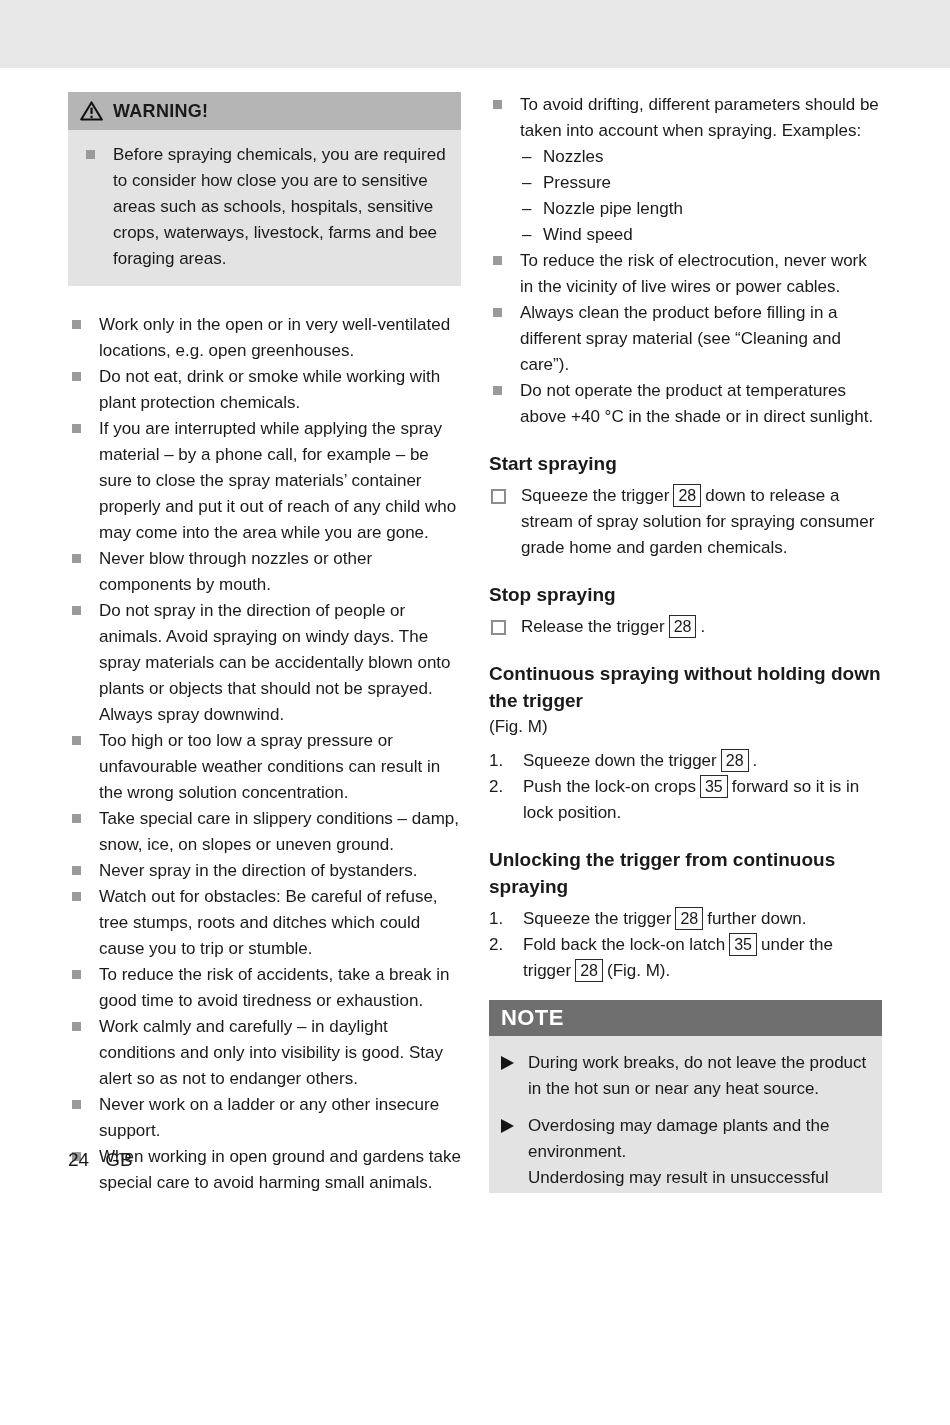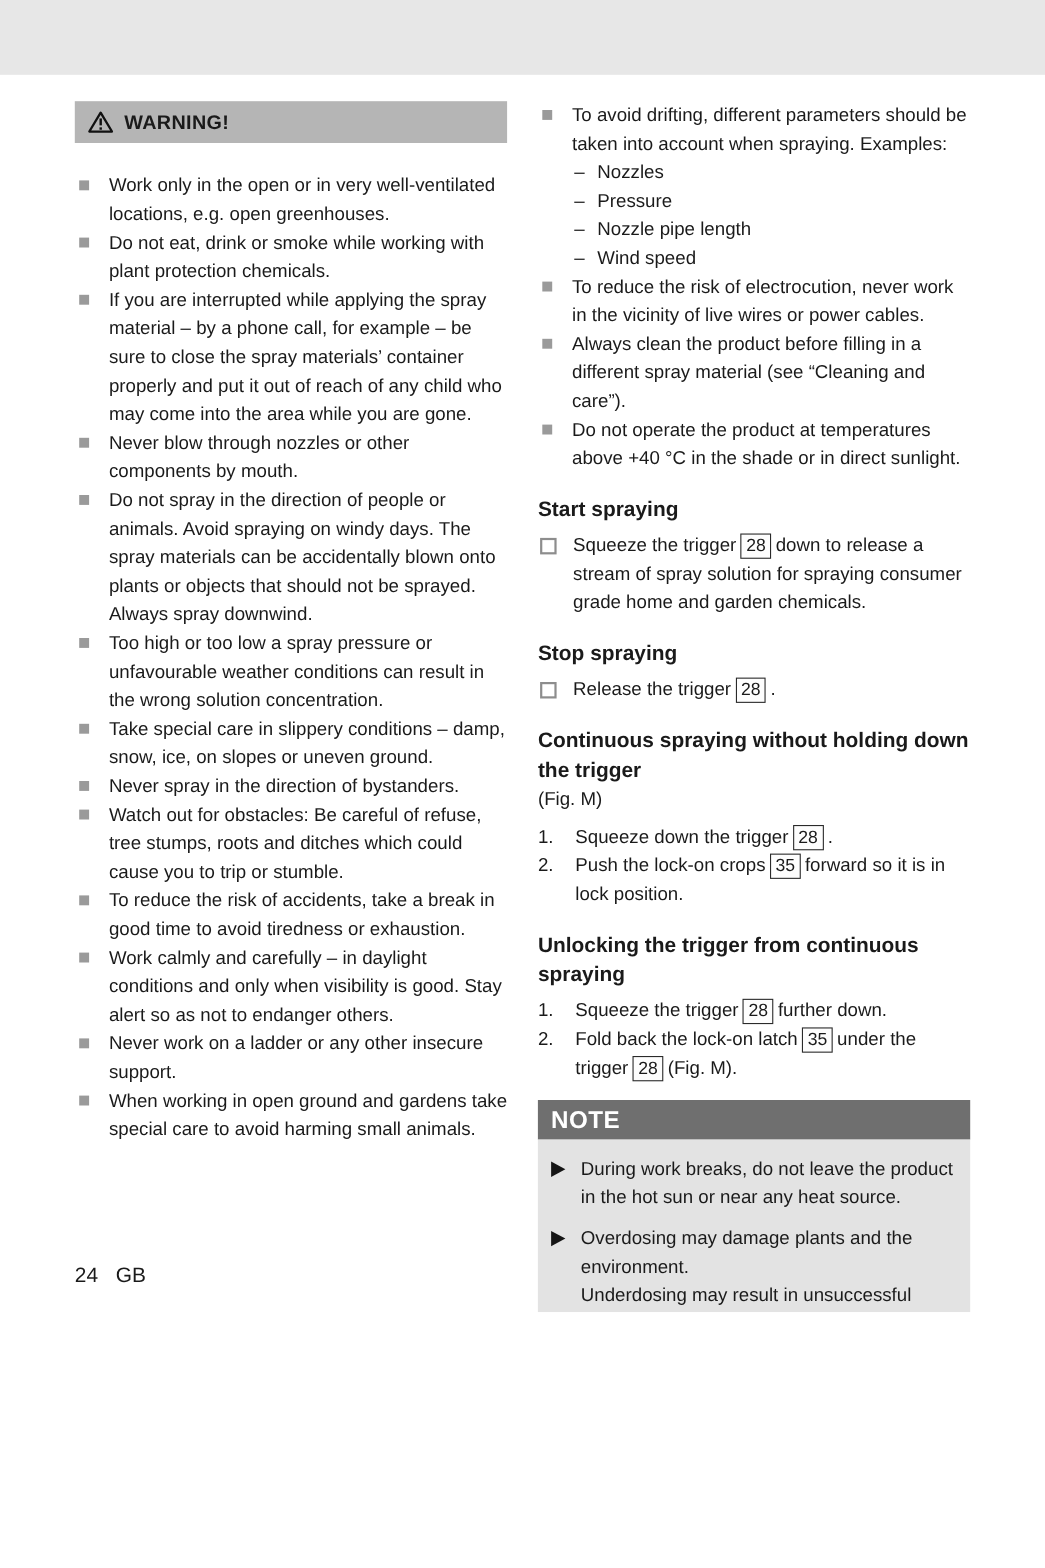--- a/index.html
+++ b/index.html
@@ -84,20 +84,26 @@
         <div class="warning-header">
           <span style="display:flex;">
             <svg width="23" height="20" viewBox="0 0 24 21" aria-hidden="true">
               <path d="M12 1.5 L22.8 19.5 H1.2 Z" fill="none" stroke="#111" stroke-width="2.2" stroke-linejoin="round"></path>
               <rect x="10.9" y="7" width="2.3" height="6.6" fill="#111"></rect>
               <rect x="10.9" y="15.5" width="2.3" height="2.3" fill="#111"></rect>
             </svg>
           </span>
           <span>WARNING!</span>
         </div>
+        <div class="warning-body">
+          <div class="bullet-item">
+            <span class="sq"></span>
+            <p class="t">Before spraying chemicals, you are required to consider how close you are to sensitive areas such as schools, hospitals, sensitive crops, waterways, livestock, farms and bee foraging areas.</p>
+          </div>
+        </div>
       </div>
 
       <div class="bullet-item">
           <span class="sq"></span>
           <p class="t">Work only in the open or in very well-ventilated locations, e.g. open greenhouses.</p>
         </div>
       <div class="bullet-item">
           <span class="sq"></span>
           <p class="t">Do not eat, drink or smoke while working with plant protection chemicals.</p>
         </div>
@@ -128,21 +134,21 @@
       <div class="bullet-item">
           <span class="sq"></span>
           <p class="t">Watch out for obstacles: Be careful of refuse, tree stumps, roots and ditches which could cause you to trip or stumble.</p>
         </div>
       <div class="bullet-item">
           <span class="sq"></span>
           <p class="t">To reduce the risk of accidents, take a break in good time to avoid tiredness or exhaustion.</p>
         </div>
       <div class="bullet-item">
           <span class="sq"></span>
-          <p class="t">Work calmly and carefully – in daylight conditions and only when visibility is good. Stay alert so as not to endanger others.</p>
+          <p class="t">Work calmly and carefully – in daylight conditions and only into visibility is good. Stay alert so as not to endanger others.</p>
         </div>
       <div class="bullet-item">
           <span class="sq"></span>
           <p class="t">Never work on a ladder or any other insecure support.</p>
         </div>
       <div class="bullet-item">
           <span class="sq"></span>
           <p class="t">When working in open ground and gardens take special care to avoid harming small animals.</p>
         </div>
     </div>

